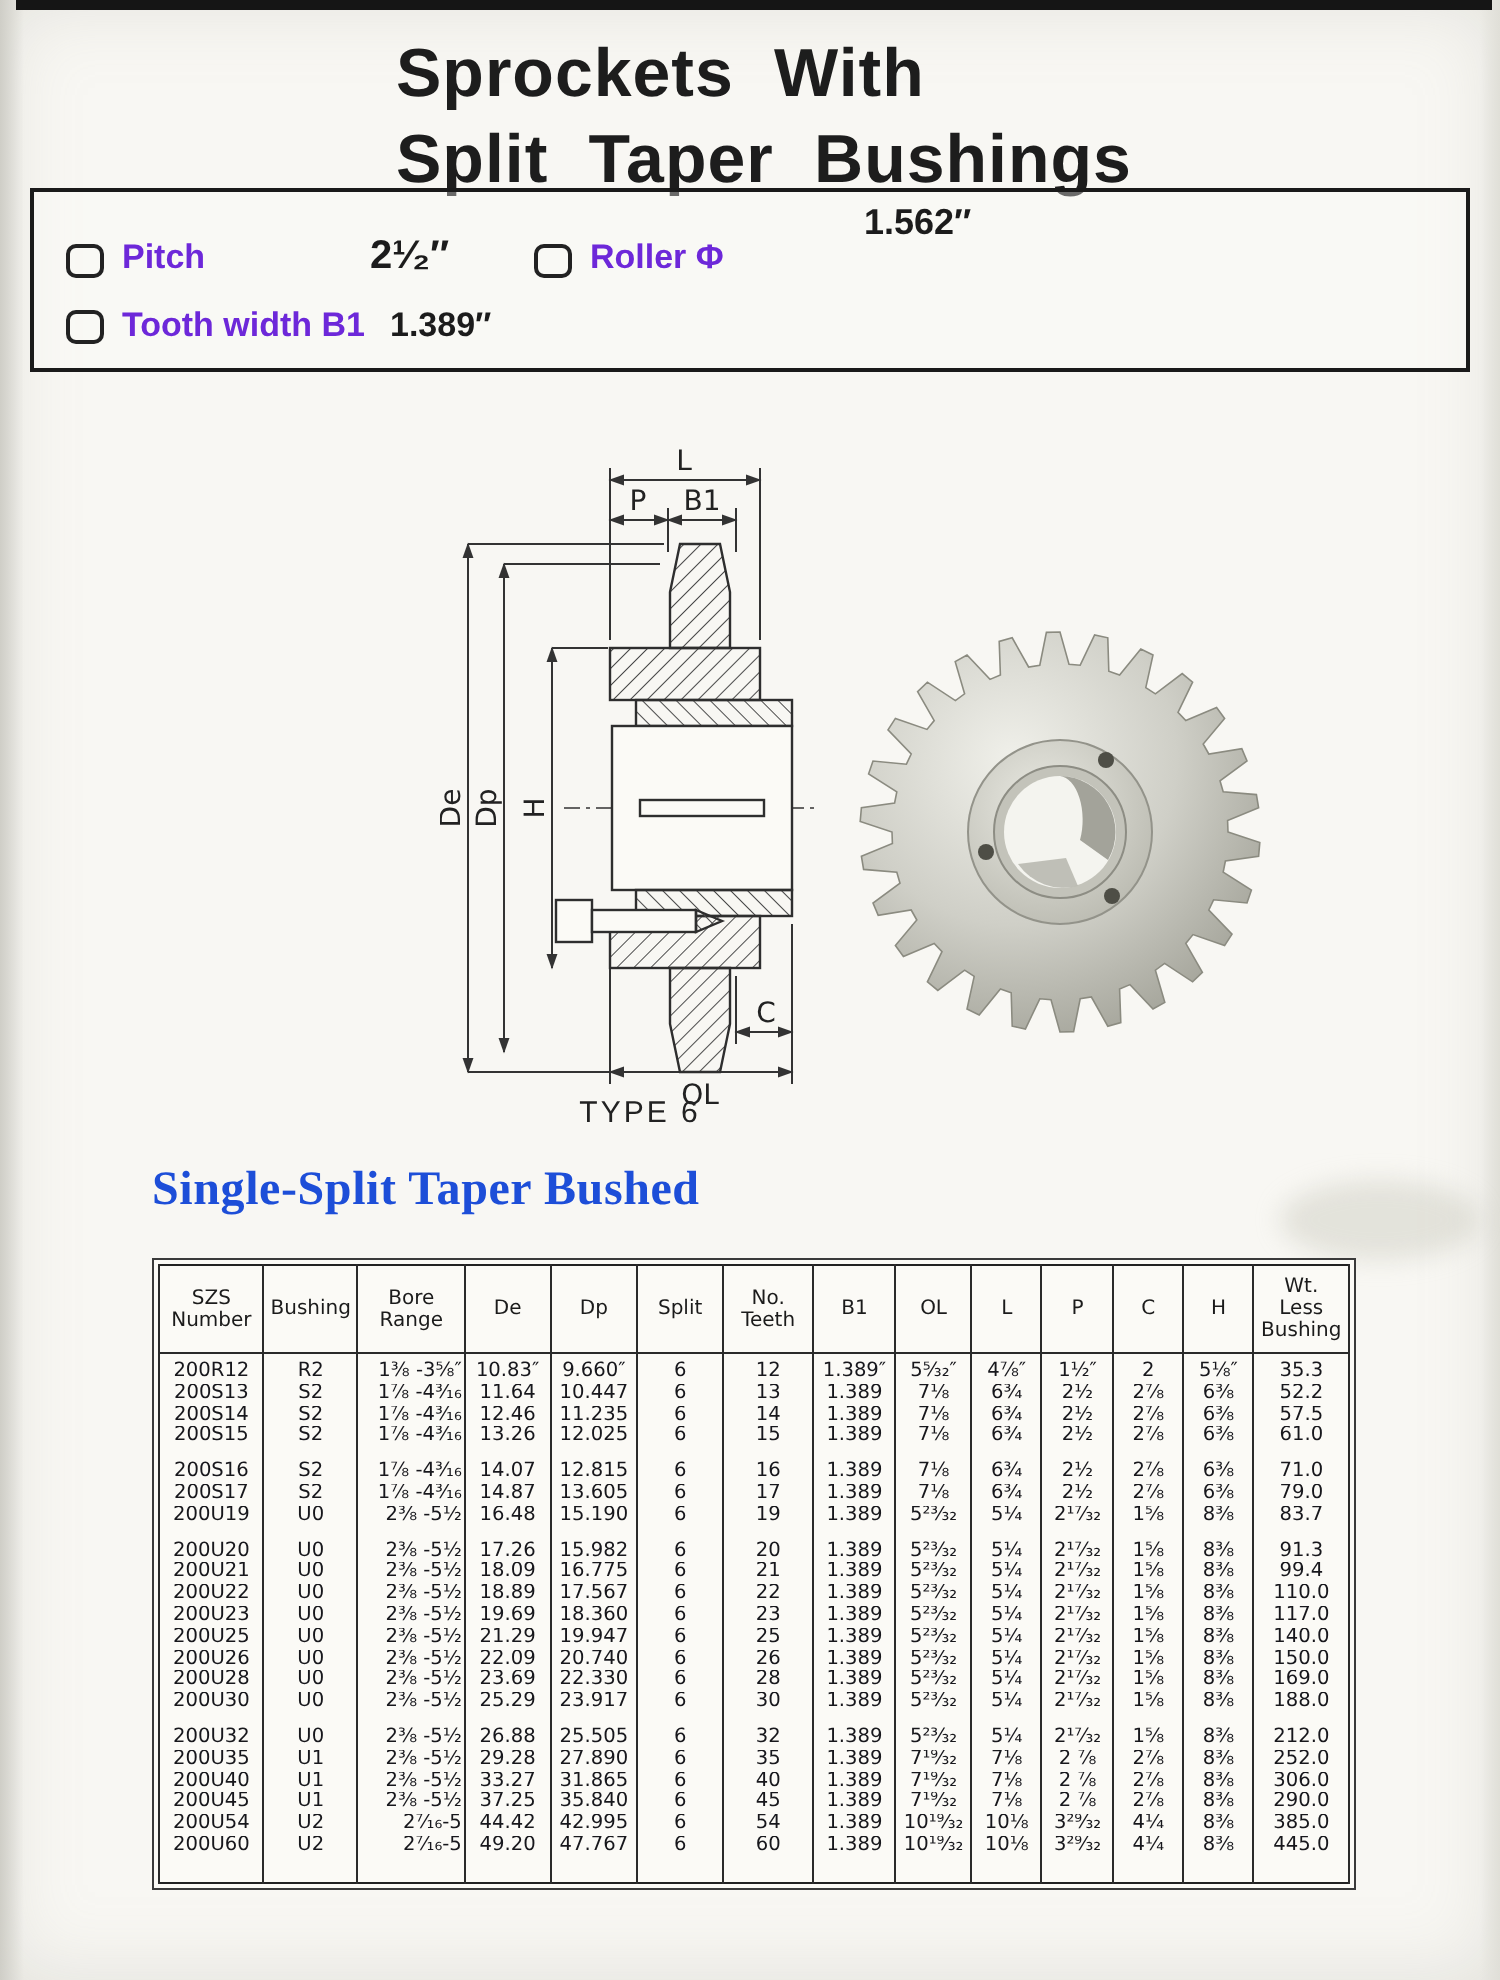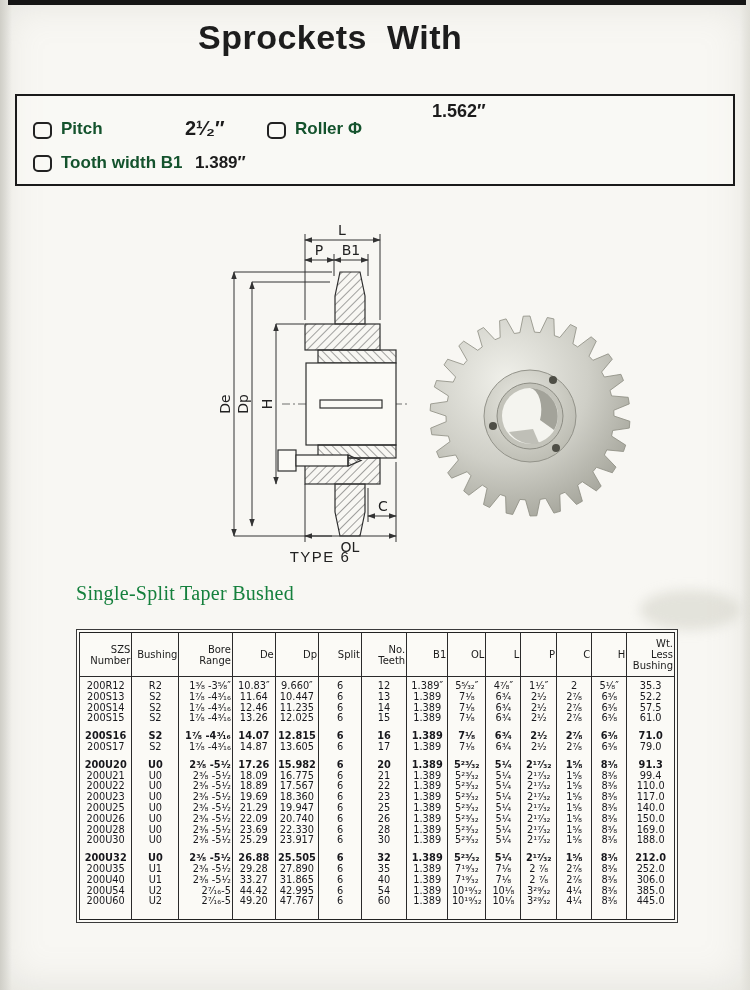--- a/index.html
+++ b/index.html
@@ -12,57 +12,58 @@
         background:linear-gradient(to left,#e0dfd8,rgba(248,247,243,0));}
   .top-bar{position:absolute;left:8px;top:0;width:738px;height:5px;background:#151515;}
 
   .title{position:absolute;left:198px;top:16px;color:#1d1d1d;font-weight:bold;
          font-size:34px;line-height:43px;letter-spacing:.5px;word-spacing:.30em;}
 
   .spec-box{position:absolute;left:15px;top:94px;width:716px;height:88px;
             border:2.5px solid #1a1a1a;background:rgba(252,251,248,.35);}
   .cbx{display:inline-block;width:15px;height:13px;border:2px solid #222;border-radius:5px;
        vertical-align:middle;background:transparent;}
-  .spec-label{font-size:17px;font-weight:bold;color:#14532d;}
+  .spec-label{font-size:17px;font-weight:bold;color:#6d28d9;}
   .spec-val{font-size:18px;font-weight:bold;color:#1c1c1c;}
   .pos{position:absolute;}
 
   .type-label{position:absolute;left:255px;top:548px;width:130px;text-align:center;
               font-size:15px;letter-spacing:1.5px;color:#222;}
   .section-heading{position:absolute;left:76px;top:582px;font-family:"Liberation Serif",serif;
-              font-weight:normal;font-size:20px;color:#15803d;letter-spacing:.3px;}
+              font-weight:bold;font-size:24px;color:#1d4ed8;letter-spacing:.3px;}
 
   .tbl-wrap{position:absolute;left:76px;top:629px;width:596px;border:1px solid #3a3a3a;
             padding:2px;background:#fbfaf6;}
   table{border-collapse:collapse;width:100%;table-layout:fixed;border:1.5px solid #222;}
   th{font-family:"DejaVu Sans",sans-serif;font-size:10px;font-weight:normal;color:#1b1b1b;
      border-left:1px solid #2a2a2a;border-right:1px solid #2a2a2a;border-bottom:1px solid #2a2a2a;
-     white-space:pre-line;line-height:11px;padding:5px 1px;text-align:right;vertical-align:middle;}
+     white-space:pre-line;line-height:11px;padding:5px 1px;text-align:center;vertical-align:middle;}
   td{font-family:"DejaVu Sans",sans-serif;font-size:9.8px;color:#17171c;
      border-left:1px solid #2a2a2a;border-right:1px solid #2a2a2a;
      line-height:10.8px;padding:0 1px;text-align:center;white-space:nowrap;overflow:hidden;}
   td:nth-child(3){text-align:right;padding-left:3px;}
   tr.first-data td{padding-top:4px;}
-  tr.group-start td{padding-top:7px;font-weight:bold;}
+  tr.group-start td{padding-top:7px;}
   tr.last-row td{padding-bottom:12px;}
 
   svg text{font-family:"DejaVu Sans",sans-serif;}
   .ghost{position:absolute;border-radius:50%;filter:blur(6px);}
 </style>
 </head>
 <body>
 
 <div id="page">
   <div class="edge-left"></div>
   <div class="edge-right"></div>
   <div class="top-bar"></div>
   <div class="ghost" style="left:640px;top:590px;width:100px;height:40px;background:rgba(190,188,176,.35);"></div>
 
   <div class="title">
     <div>Sprockets With</div>
+    <div>Split Taper Bushings</div>
   </div>
 
   <div class="spec-box">
     <span class="cbx pos" style="left:16px;top:26px;"></span>
     <span class="spec-label pos" style="left:44px;top:23px;">Pitch</span>
     <span class="spec-val pos" style="left:168px;top:21px;font-size:20px;">2¹⁄₂″</span>
     <span class="cbx pos" style="left:250px;top:26px;"></span>
     <span class="spec-label pos" style="left:278px;top:23px;font-weight:600;">Roller Φ</span>
     <span class="spec-val pos" style="left:415px;top:5px;">1.562″</span>
     <span class="cbx pos" style="left:16px;top:59px;"></span>
@@ -299,20 +300,36 @@
             <td>6</td>
             <td>17</td>
             <td>1.389</td>
             <td>7¹⁄₈</td>
             <td>6³⁄₄</td>
             <td>2¹⁄₂</td>
             <td>2⁷⁄₈</td>
             <td>6³⁄₈</td>
             <td>79.0</td>
           </tr>
+          <tr>
+            <td>200U19</td>
+            <td>U0</td>
+            <td>2³⁄₈ -5¹⁄₂</td>
+            <td>16.48</td>
+            <td>15.190</td>
+            <td>6</td>
+            <td>19</td>
+            <td>1.389</td>
+            <td>5²³⁄₃₂</td>
+            <td>5¹⁄₄</td>
+            <td>2¹⁷⁄₃₂</td>
+            <td>1⁵⁄₈</td>
+            <td>8³⁄₈</td>
+            <td>83.7</td>
+          </tr>
           <tr class="group-start">
             <td>200U20</td>
             <td>U0</td>
             <td>2³⁄₈ -5¹⁄₂</td>
             <td>17.26</td>
             <td>15.982</td>
             <td>6</td>
             <td>20</td>
             <td>1.389</td>
             <td>5²³⁄₃₂</td>
@@ -474,20 +491,36 @@
             <td>31.865</td>
             <td>6</td>
             <td>40</td>
             <td>1.389</td>
             <td>7¹⁹⁄₃₂</td>
             <td>7¹⁄₈</td>
             <td>2 ⁷⁄₈</td>
             <td>2⁷⁄₈</td>
             <td>8³⁄₈</td>
             <td>306.0</td>
+          </tr>
+          <tr>
+            <td>200U45</td>
+            <td>U1</td>
+            <td>2³⁄₈ -5¹⁄₂</td>
+            <td>37.25</td>
+            <td>35.840</td>
+            <td>6</td>
+            <td>45</td>
+            <td>1.389</td>
+            <td>7¹⁹⁄₃₂</td>
+            <td>7¹⁄₈</td>
+            <td>2 ⁷⁄₈</td>
+            <td>2⁷⁄₈</td>
+            <td>8³⁄₈</td>
+            <td>290.0</td>
           </tr>
           <tr>
             <td>200U54</td>
             <td>U2</td>
             <td>2⁷⁄₁₆-5</td>
             <td>44.42</td>
             <td>42.995</td>
             <td>6</td>
             <td>54</td>
             <td>1.389</td>

